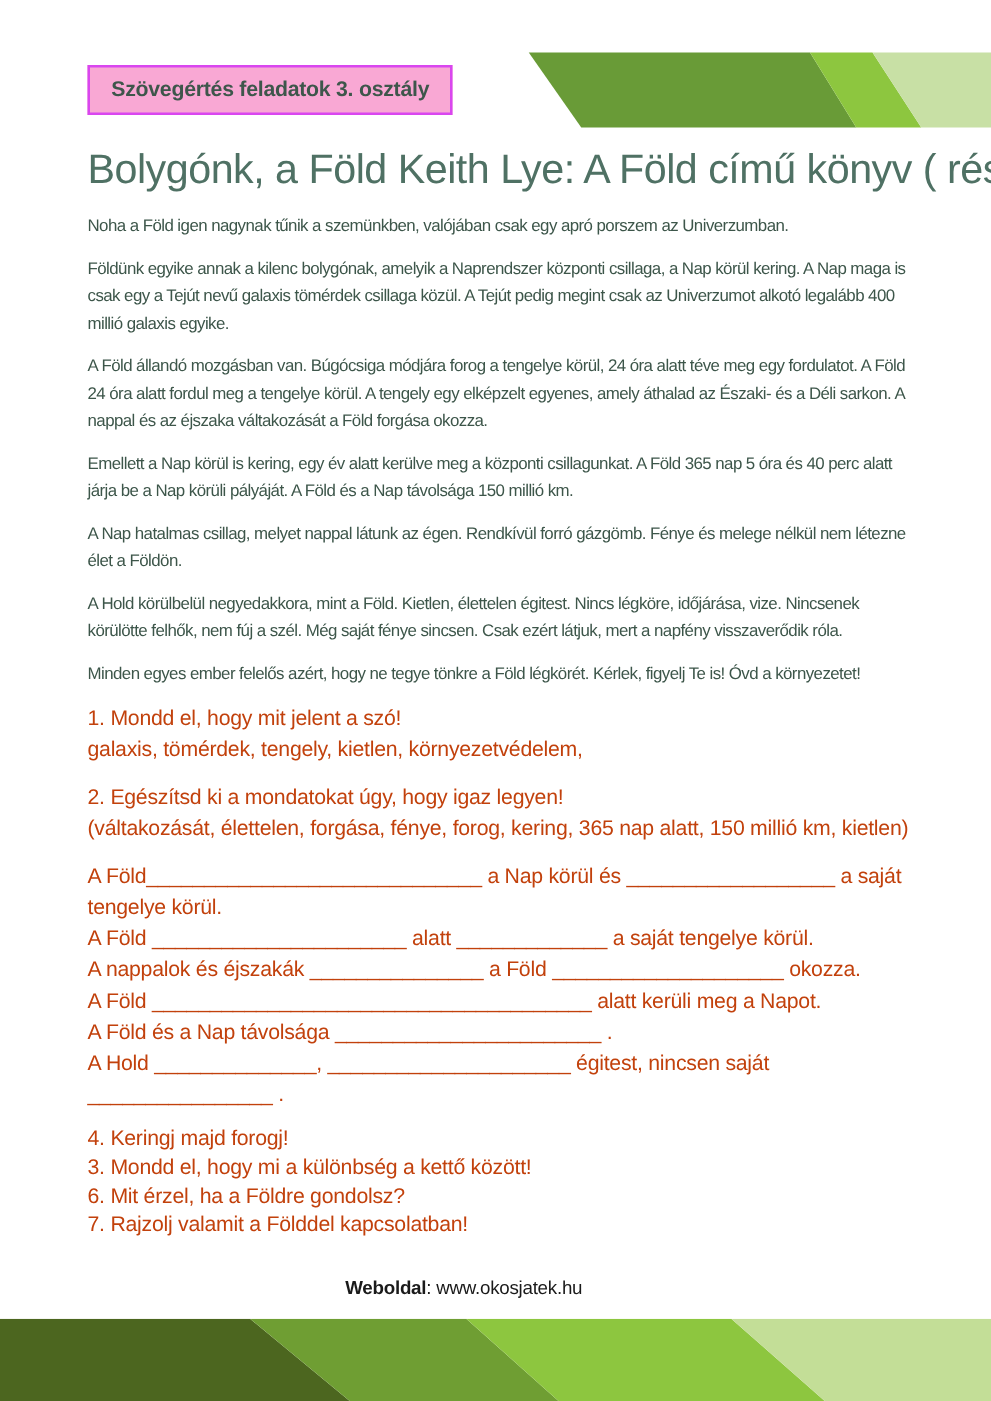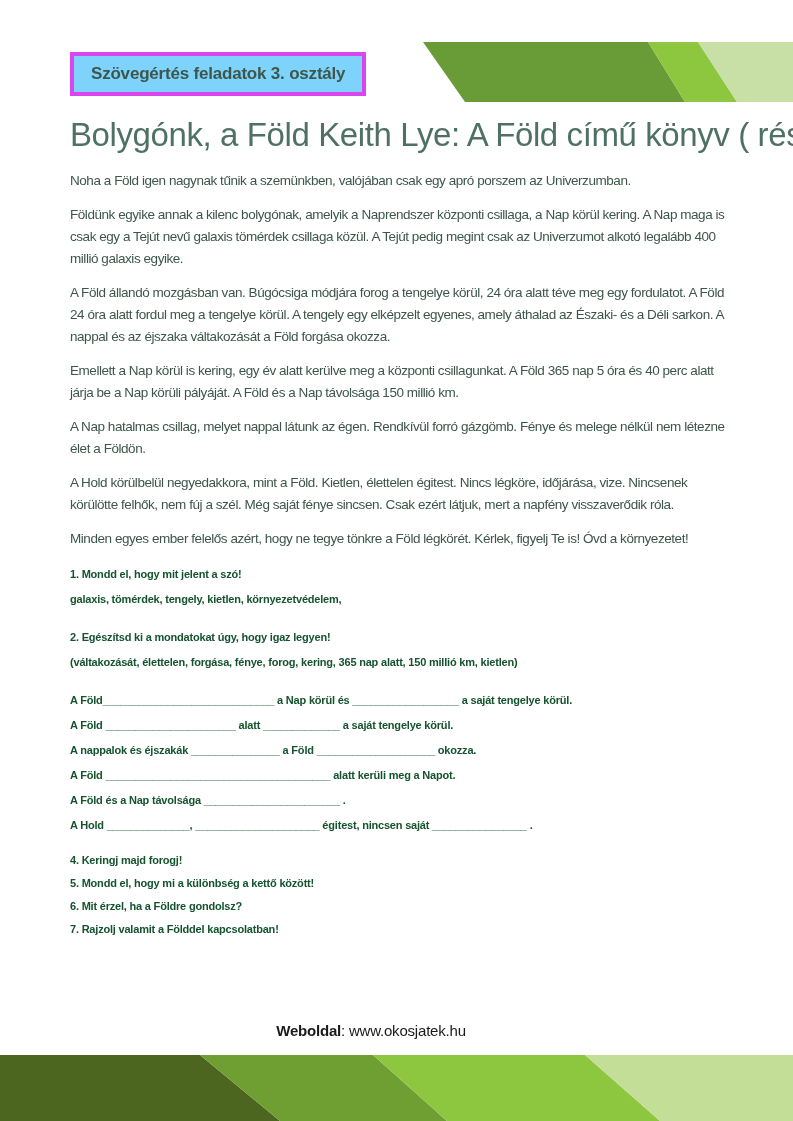--- a/index.html
+++ b/index.html
@@ -8,26 +8,26 @@
     width:793px; height:1121px;
     margin:0 auto;
     background:#ffffff;
     overflow:hidden;
     font-family:"Liberation Sans", sans-serif;
   }
 
   
   .badge {
     position:absolute; left:70px; top:52px;
-    border:4px solid #d946ef;
+    border:2px solid #d946ef;
     padding:8px 17px;
     font-size:17px; font-weight:bold;
     color:#3e564b;
     letter-spacing:-0.2px;
-    background:#7dd3fc;
+    background:#f9a8d4;
   }
   .deco-top { position:absolute; left:420px; top:40px; width:373px; height:64px; }
   .deco-bottom { position:absolute; left:0; top:1055px; width:793px; height:66px; }
 
   
   .content {
     position:absolute; left:70px; top:118px;
     width:663px;
   }
   .doc-title {
@@ -39,22 +39,22 @@
     white-space:nowrap;
   }
   .para {
     font-size:13.5px; font-weight:normal;
     color:#3d564a;
     letter-spacing:-0.45px;
     line-height:22px;
     margin:0 0 12px 0;
   }
   .task-line {
-    font-size:11px; font-weight:700;
-    color:#14532d;
+    font-size:17px; font-weight:400;
+    color:#c2410c;
     letter-spacing:-0.2px;
     line-height:25px;
     margin:0;
   }
   .task-block { margin:0 0 13px 0; }
   .fill-block { margin:0 0 11px 0; }
   .small-tasks .task-line { line-height:23px; }
 
   
   .footer-line {
@@ -106,21 +106,21 @@
       <p class="task-line">A Föld_____________________________ a Nap körül és __________________ a saját tengelye körül.</p>
       <p class="task-line">A Föld ______________________ alatt _____________ a saját tengelye körül.</p>
       <p class="task-line">A nappalok és éjszakák _______________ a Föld ____________________ okozza.</p>
       <p class="task-line">A Föld ______________________________________ alatt kerüli meg a Napot.</p>
       <p class="task-line">A Föld és a Nap távolsága _______________________ .</p>
       <p class="task-line">A Hold ______________, _____________________ égitest, nincsen saját ________________ .</p>
     </div>
 
     <div class="small-tasks">
       <p class="task-line">4. Keringj majd forogj!</p>
-      <p class="task-line">5. Mondd el, hogy mi a különbség a kettő között!</p>
+      <p class="task-line">3. Mondd el, hogy mi a különbség a kettő között!</p>
       <p class="task-line">6. Mit érzel, ha a Földre gondolsz?</p>
       <p class="task-line">7. Rajzolj valamit a Földdel kapcsolatban!</p>
     </div>
 
   </div>
 
   <div class="footer-line">
     <span class="b">Weboldal</span><span>: www.okosjatek.hu</span>
   </div>
 

